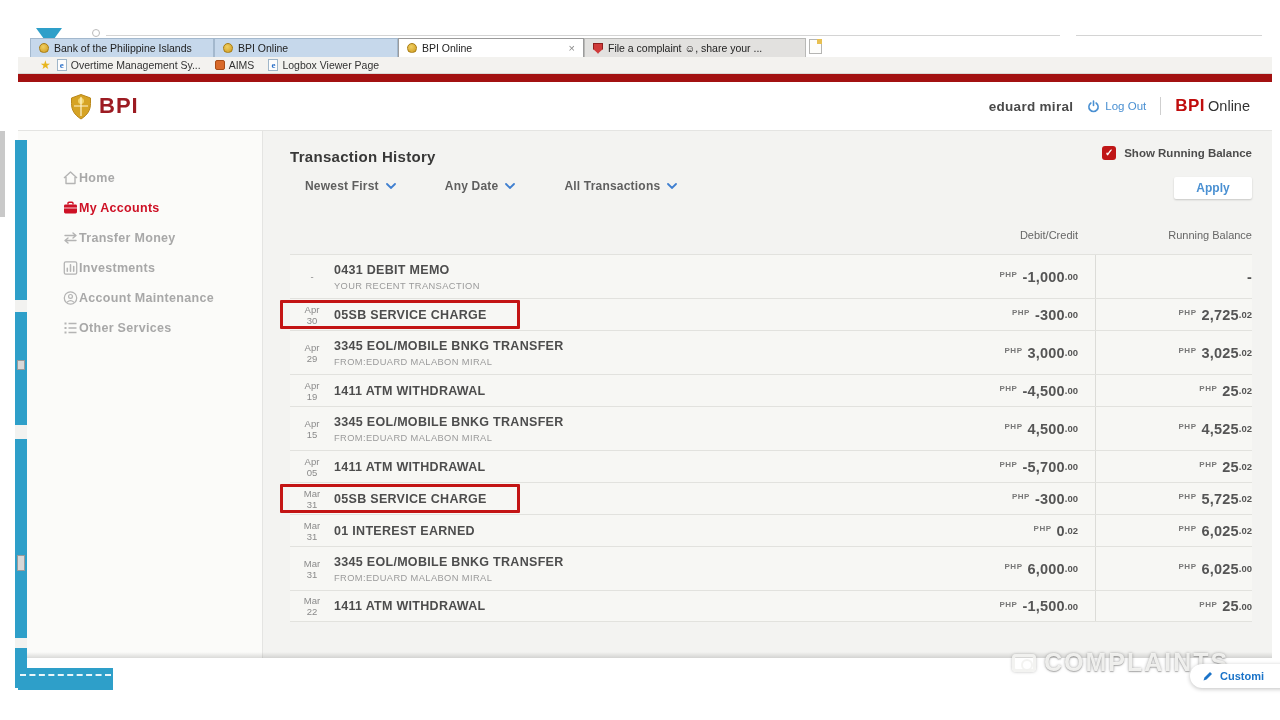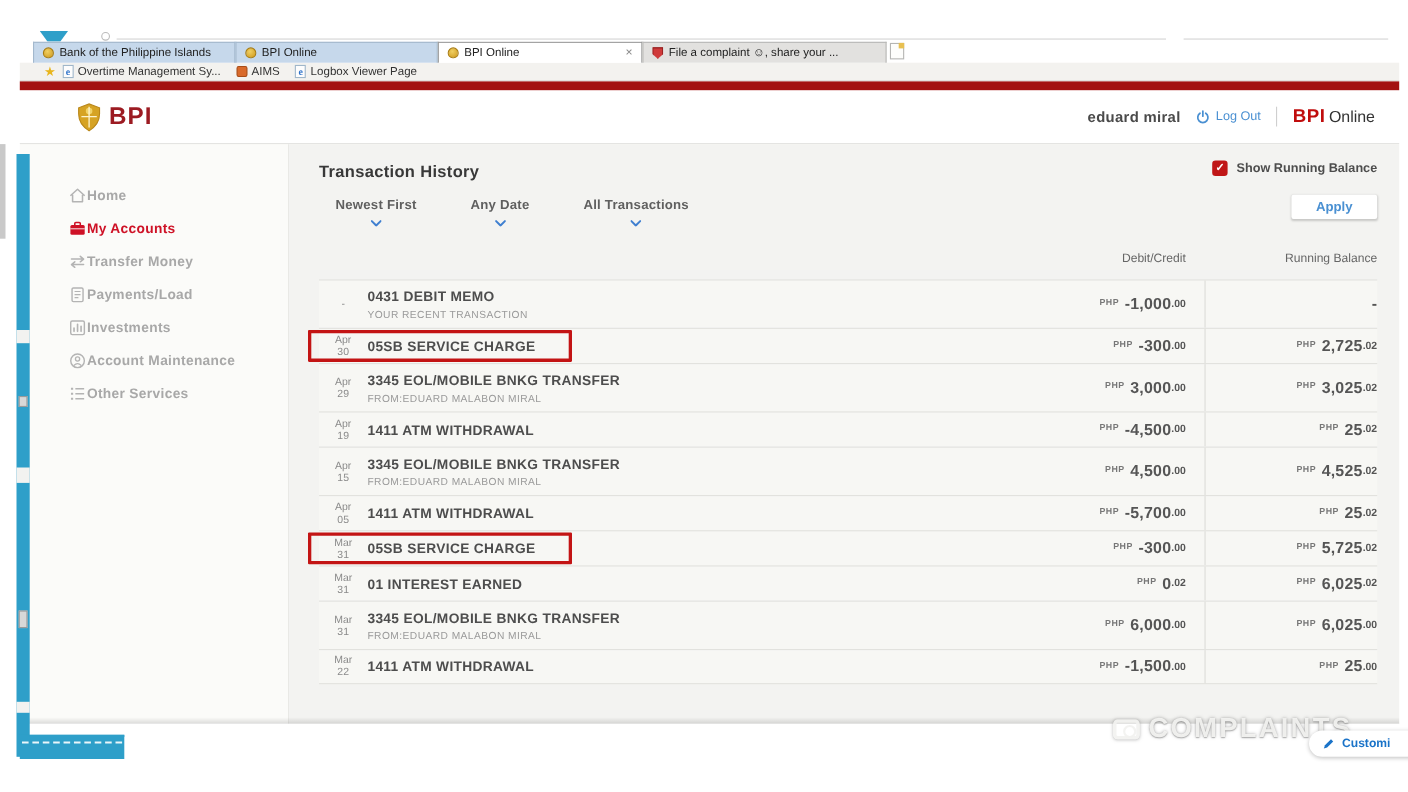--- a/index.html
+++ b/index.html
@@ -68,21 +68,21 @@
   .sidebar { width:245px; background:#fbfbf9; border-right:1px solid #e4e4e2; padding-top:32px; }
   .side-item { display:flex; align-items:center; height:30px; padding-left:44px;
                font-size:12.5px; font-weight:bold; color:#a8a8a8; letter-spacing:.3px; cursor:pointer; }
   .side-item.active { color:#ce1126; }
   .side-item svg { flex:0 0 17px; }
 
   .main { flex:1; background:#f3f3f1; position:relative; }
   .main-title { position:absolute; left:27px; top:17px; font-size:15px; font-weight:bold; color:#383838; letter-spacing:.3px; }
   .filters { position:absolute; left:42px; top:48px; display:flex; }
   .filter { display:flex; align-items:center; gap:7px; margin-right:49px; font-size:12px;
-            font-weight:bold; color:#5f5f5f; cursor:pointer; letter-spacing:.2px;flex-direction:column; }
+            font-weight:bold; color:#5f5f5f; cursor:pointer; letter-spacing:.2px; }
   .rb-toggle { position:absolute; right:20px; top:15px; display:flex; align-items:center; gap:8px; }
   .rb-box { width:14px; height:14px; background:#c01617; border-radius:3px; color:#fff; font-size:10px;
             line-height:14px; text-align:center; font-weight:bold; cursor:pointer; }
   .rb-label { font-size:11.5px; font-weight:bold; color:#4d4d4d; }
   .apply-btn { position:absolute; right:20px; top:46px; width:78px; height:22px; background:#fff;
                border:none; border-radius:2px; box-shadow:0 1px 2px rgba(0,0,0,.18); font-size:12px;
                font-weight:bold; color:#4a90d2; cursor:pointer; font-family:inherit; }
 
   .table { margin:96px 20px 0 27px; }
   .t-head { display:flex; align-items:center; height:16px; margin-bottom:11px;
@@ -222,27 +222,20 @@
       <span>My Accounts</span>
     </div>
     <div class="side-item">
       <svg width="17" height="16" viewBox="0 0 16 16">
         <path d="M2.5 5.5 H13 M10.5 3 L13.5 5.5 L10.5 8 M13.5 10.5 H3 M5.5 8 L2.5 10.5 L5.5 13" fill="none" stroke="#b4b4b4" stroke-width="1.4" stroke-linejoin="round" stroke-linecap="round"></path>
       </svg>
       <span>Transfer Money</span>
     </div>
     <div class="side-item">
       <svg width="17" height="16" viewBox="0 0 16 16">
-        <rect x="3" y="1.8" width="10" height="12.4" rx="1.2" fill="none" stroke="#b4b4b4" stroke-width="1.3"></rect>
-        <path d="M5.3 5 H10.7 M5.3 7.8 H10.7 M5.3 10.6 H8.8" stroke="#b4b4b4" stroke-width="1.1"></path>
-      </svg>
-      <span>Payments/Load</span>
-    </div>
-    <div class="side-item">
-      <svg width="17" height="16" viewBox="0 0 16 16">
         <rect x="1.8" y="1.8" width="12.4" height="12.4" rx="1.4" fill="none" stroke="#b4b4b4" stroke-width="1.3"></rect>
         <path d="M4.8 11.2 V8.2 M8 11.2 V4.8 M11.2 11.2 V6.6" stroke="#b4b4b4" stroke-width="1.5" stroke-linecap="round"></path>
       </svg>
       <span>Investments</span>
     </div>
     <div class="side-item">
       <svg width="17" height="16" viewBox="0 0 16 16">
         <circle cx="8" cy="8" r="6.2" fill="none" stroke="#b4b4b4" stroke-width="1.3"></circle>
         <circle cx="8" cy="6.4" r="1.9" fill="none" stroke="#b4b4b4" stroke-width="1.2"></circle>
         <path d="M4.6 12.2 Q8 9 11.4 12.2" fill="none" stroke="#b4b4b4" stroke-width="1.2"></path>

